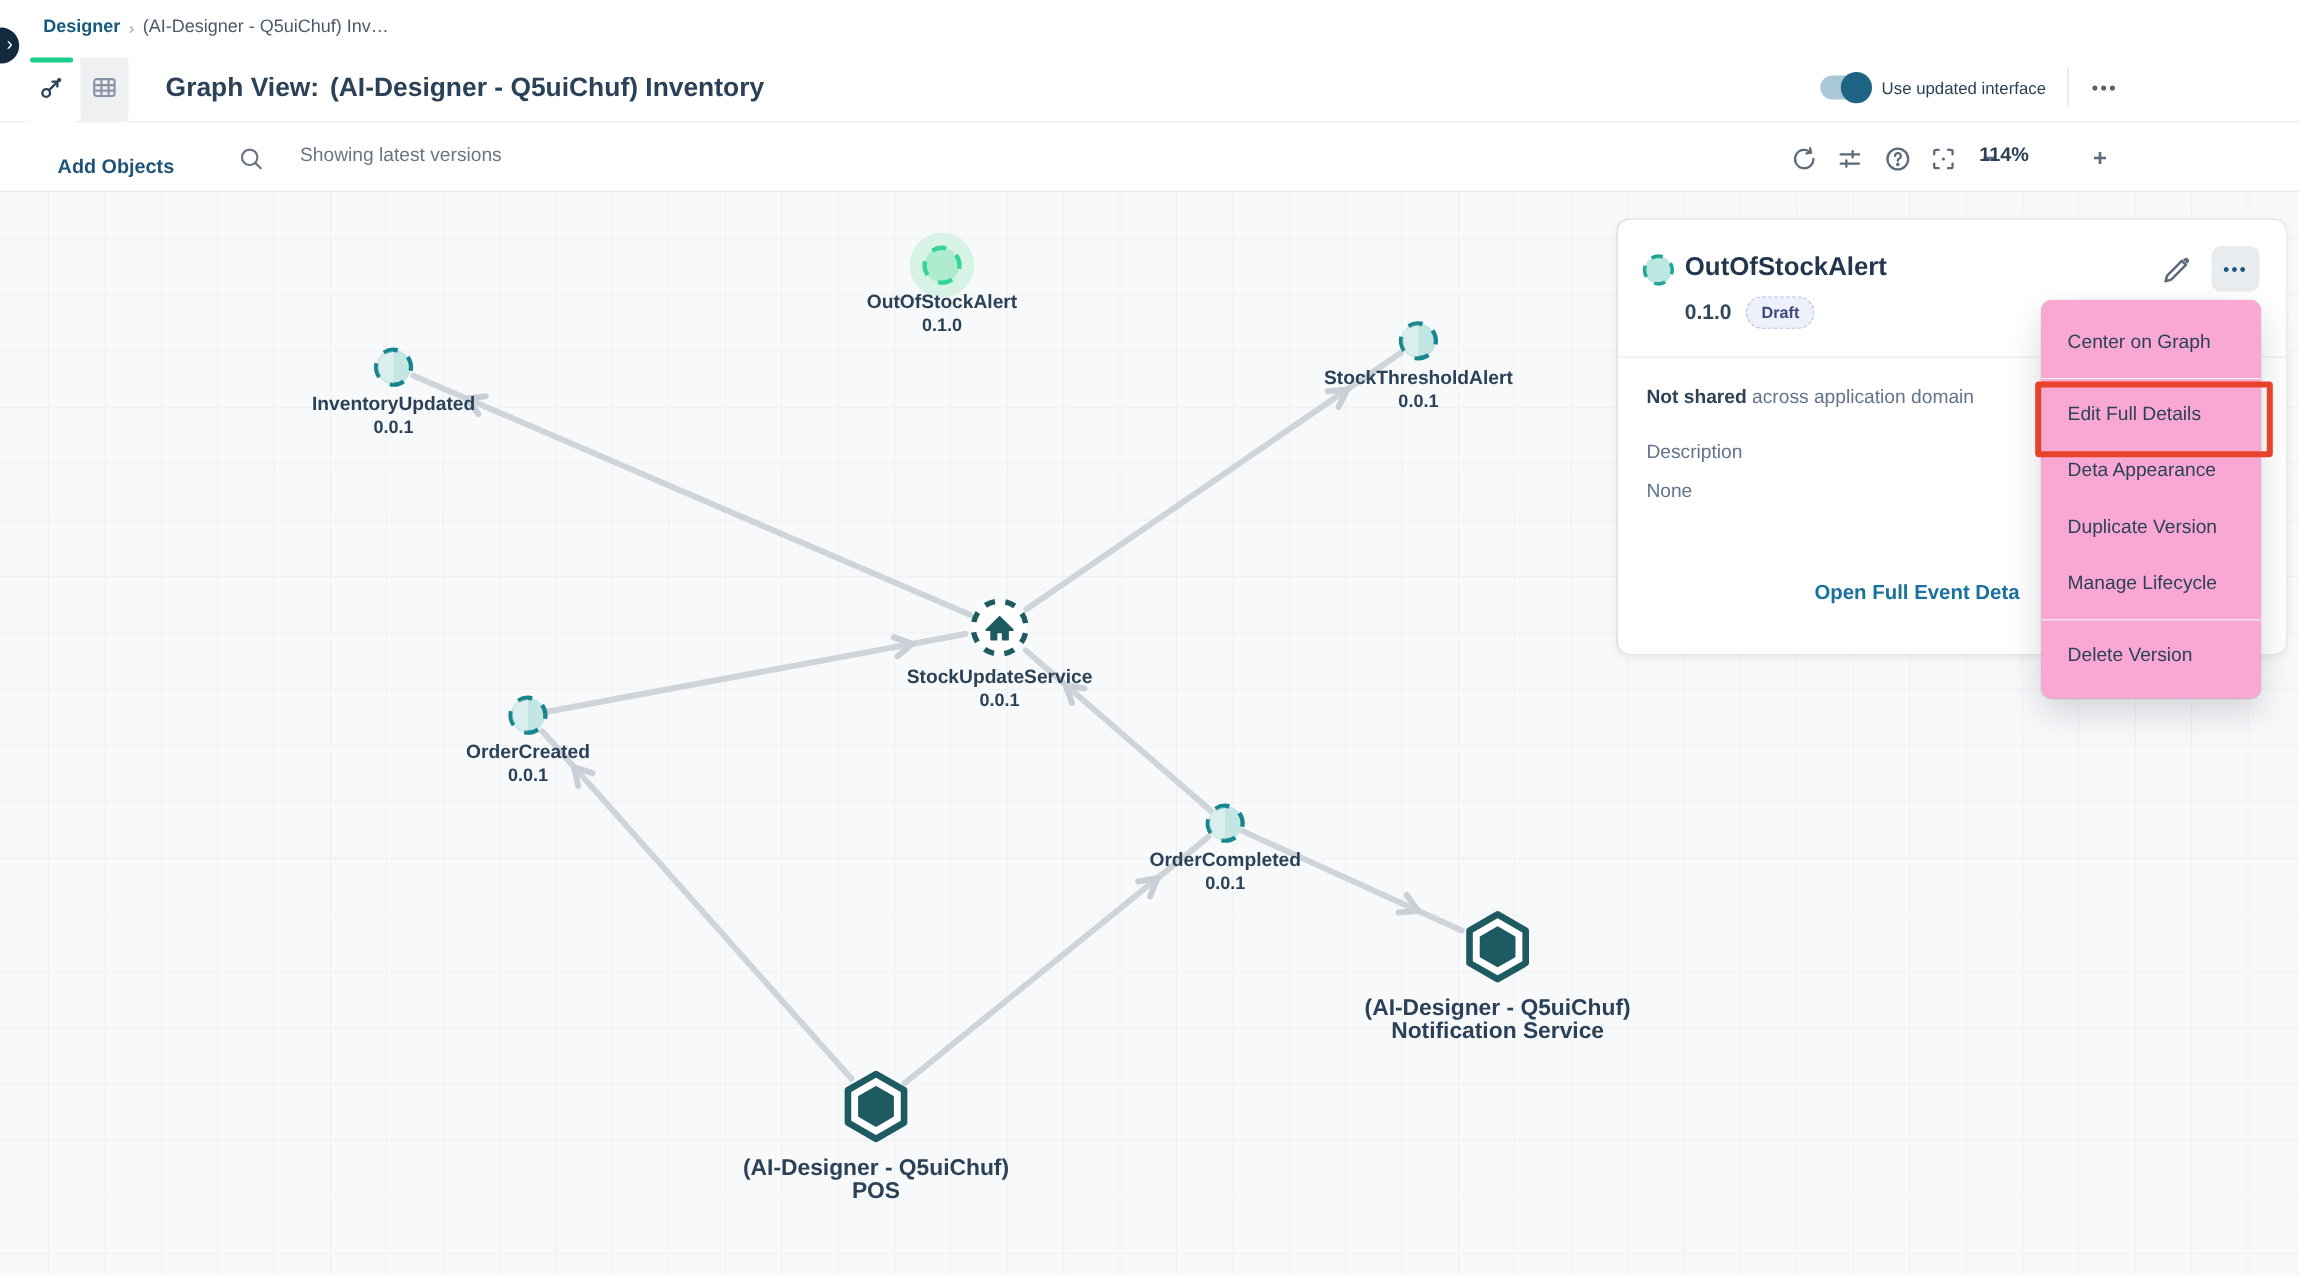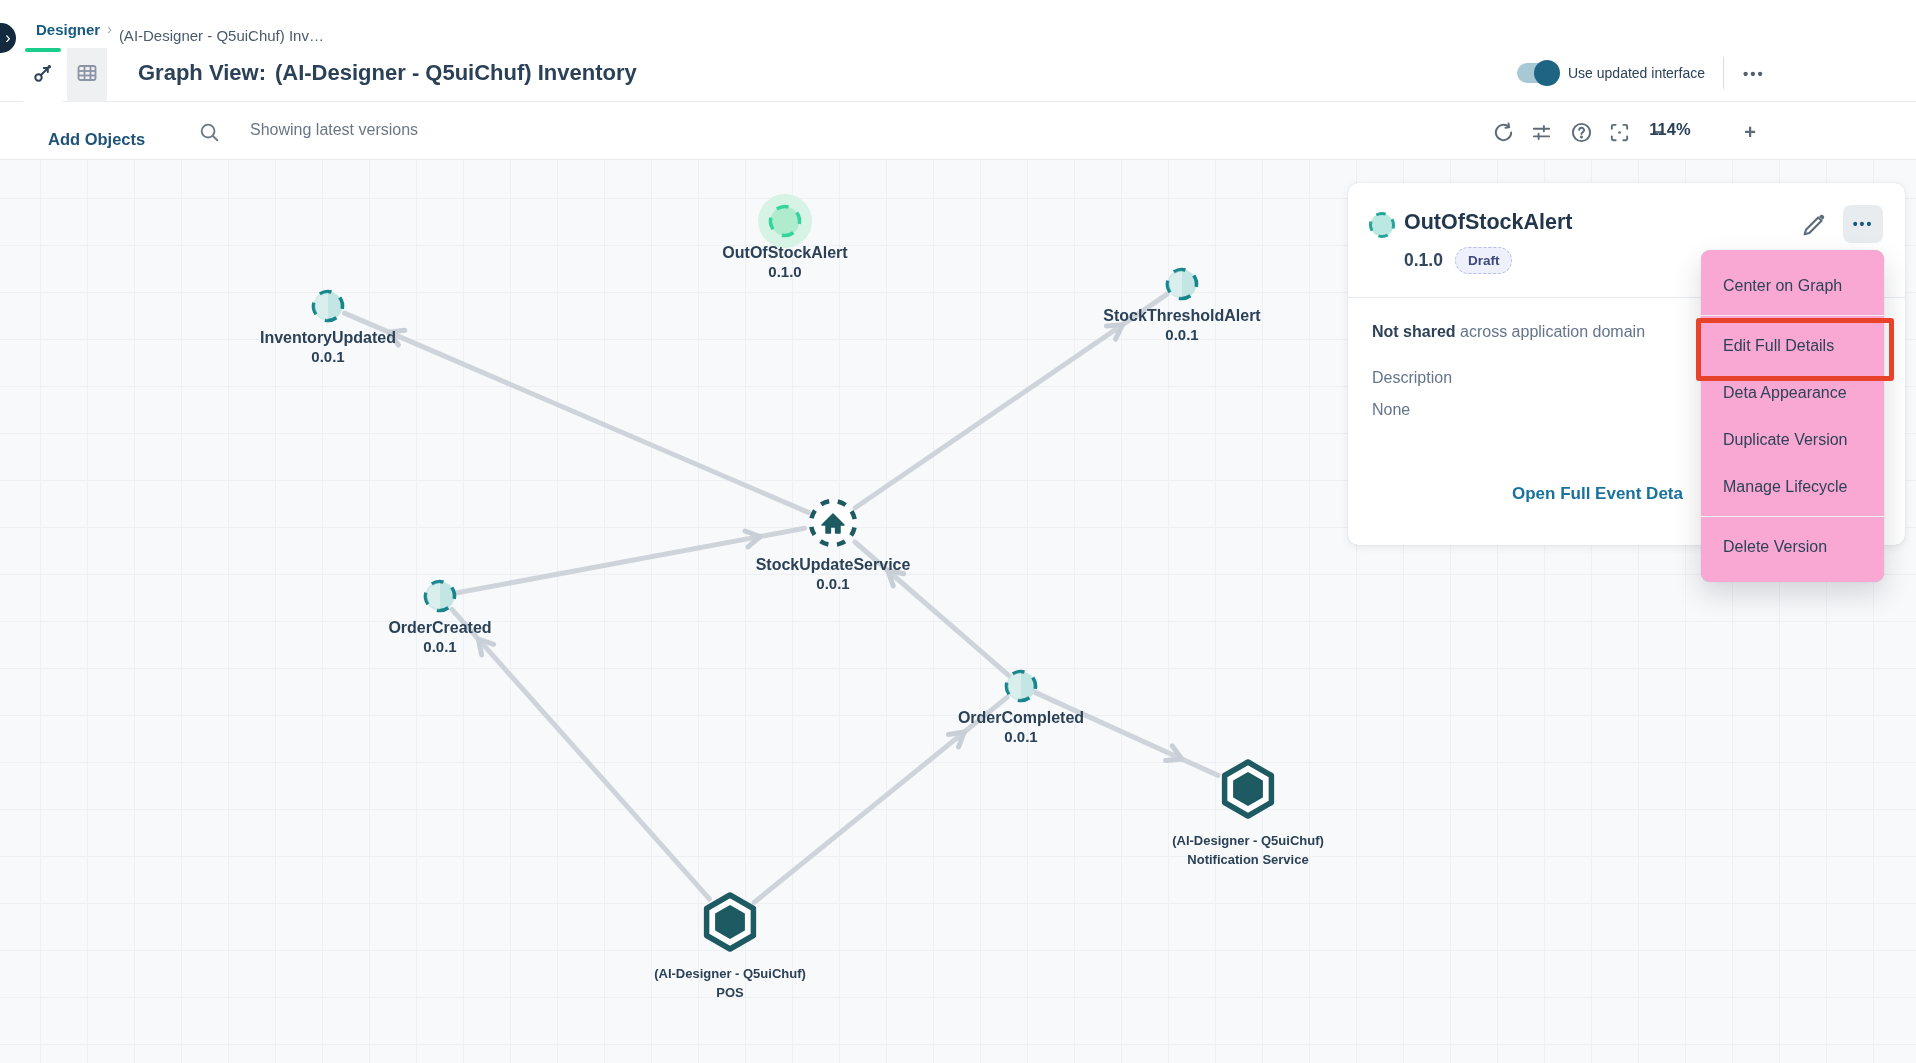--- a/index.html
+++ b/index.html
@@ -18,33 +18,33 @@
   .node .icon { position:absolute; left:0; top:0; transform:translate(-50%,-50%); }
   .node .halo { position:absolute; left:-27px; top:-27px; width:54px; height:54px;
     border-radius:50%; background:#d7f3e6; }
   .nlabel { position:absolute; left:50%; transform:translateX(-50%);
     text-align:center; white-space:nowrap; color:#2b4157; }
   .event .nlabel { top:22px; }
   .service .nlabel { top:32px; }
   .application .nlabel { top:42px; }
   .nname { font-size:16px; font-weight:700; line-height:20px; }
   .nver  { font-size:15px; font-weight:600; line-height:18px; }
-  .hexline { font-size:13px; font-weight:700; line-height:19px; }
+  .hexline { font-size:19px; font-weight:700; line-height:19px; }
 
   
   .header { position:absolute; left:0; top:0; width:1916px; height:102px;
     background:#ffffff; border-bottom:1px solid #e7eaee; z-index:20; }
   .expand-btn { position:absolute; left:-14px; top:23px; width:30px; height:30px;
     border-radius:50%; background:#13293e; color:#ffffff; font-size:16px;
     display:flex; align-items:center; justify-content:center; padding-left:14px; }
   .breadcrumb { position:absolute; left:36px; top:14px; font-size:15px;
     display:flex; align-items:center; gap:7px; }
   .bc-root { color:#175a80; font-weight:700; }
   .bc-sep { color:#9aa3ad; font-size:14px; }
-  .bc-current { color:#4b5a6b;margin-top:13px; }
+  .bc-current { color:#4b5a6b; }
   .tab { position:absolute; top:48px; height:54px; width:40px;
     display:flex; align-items:center; justify-content:center; }
   .tab-graph { left:23px; background:#ffffff; }
   .tab-graph::before { content:""; position:absolute; left:2px; right:2px; top:0;
     height:4px; border-radius:2px; background:#19cd8a; }
   .tab-table { left:67px; background:#eef0f2; border-radius:0 0 4px 4px; }
   .page-title { position:absolute; left:138px; top:58px; height:30px;
     display:flex; align-items:center; gap:9px; font-size:22px; color:#2b4157; }
   .pt-prefix { font-weight:600; }
   .pt-name { font-weight:800; }

